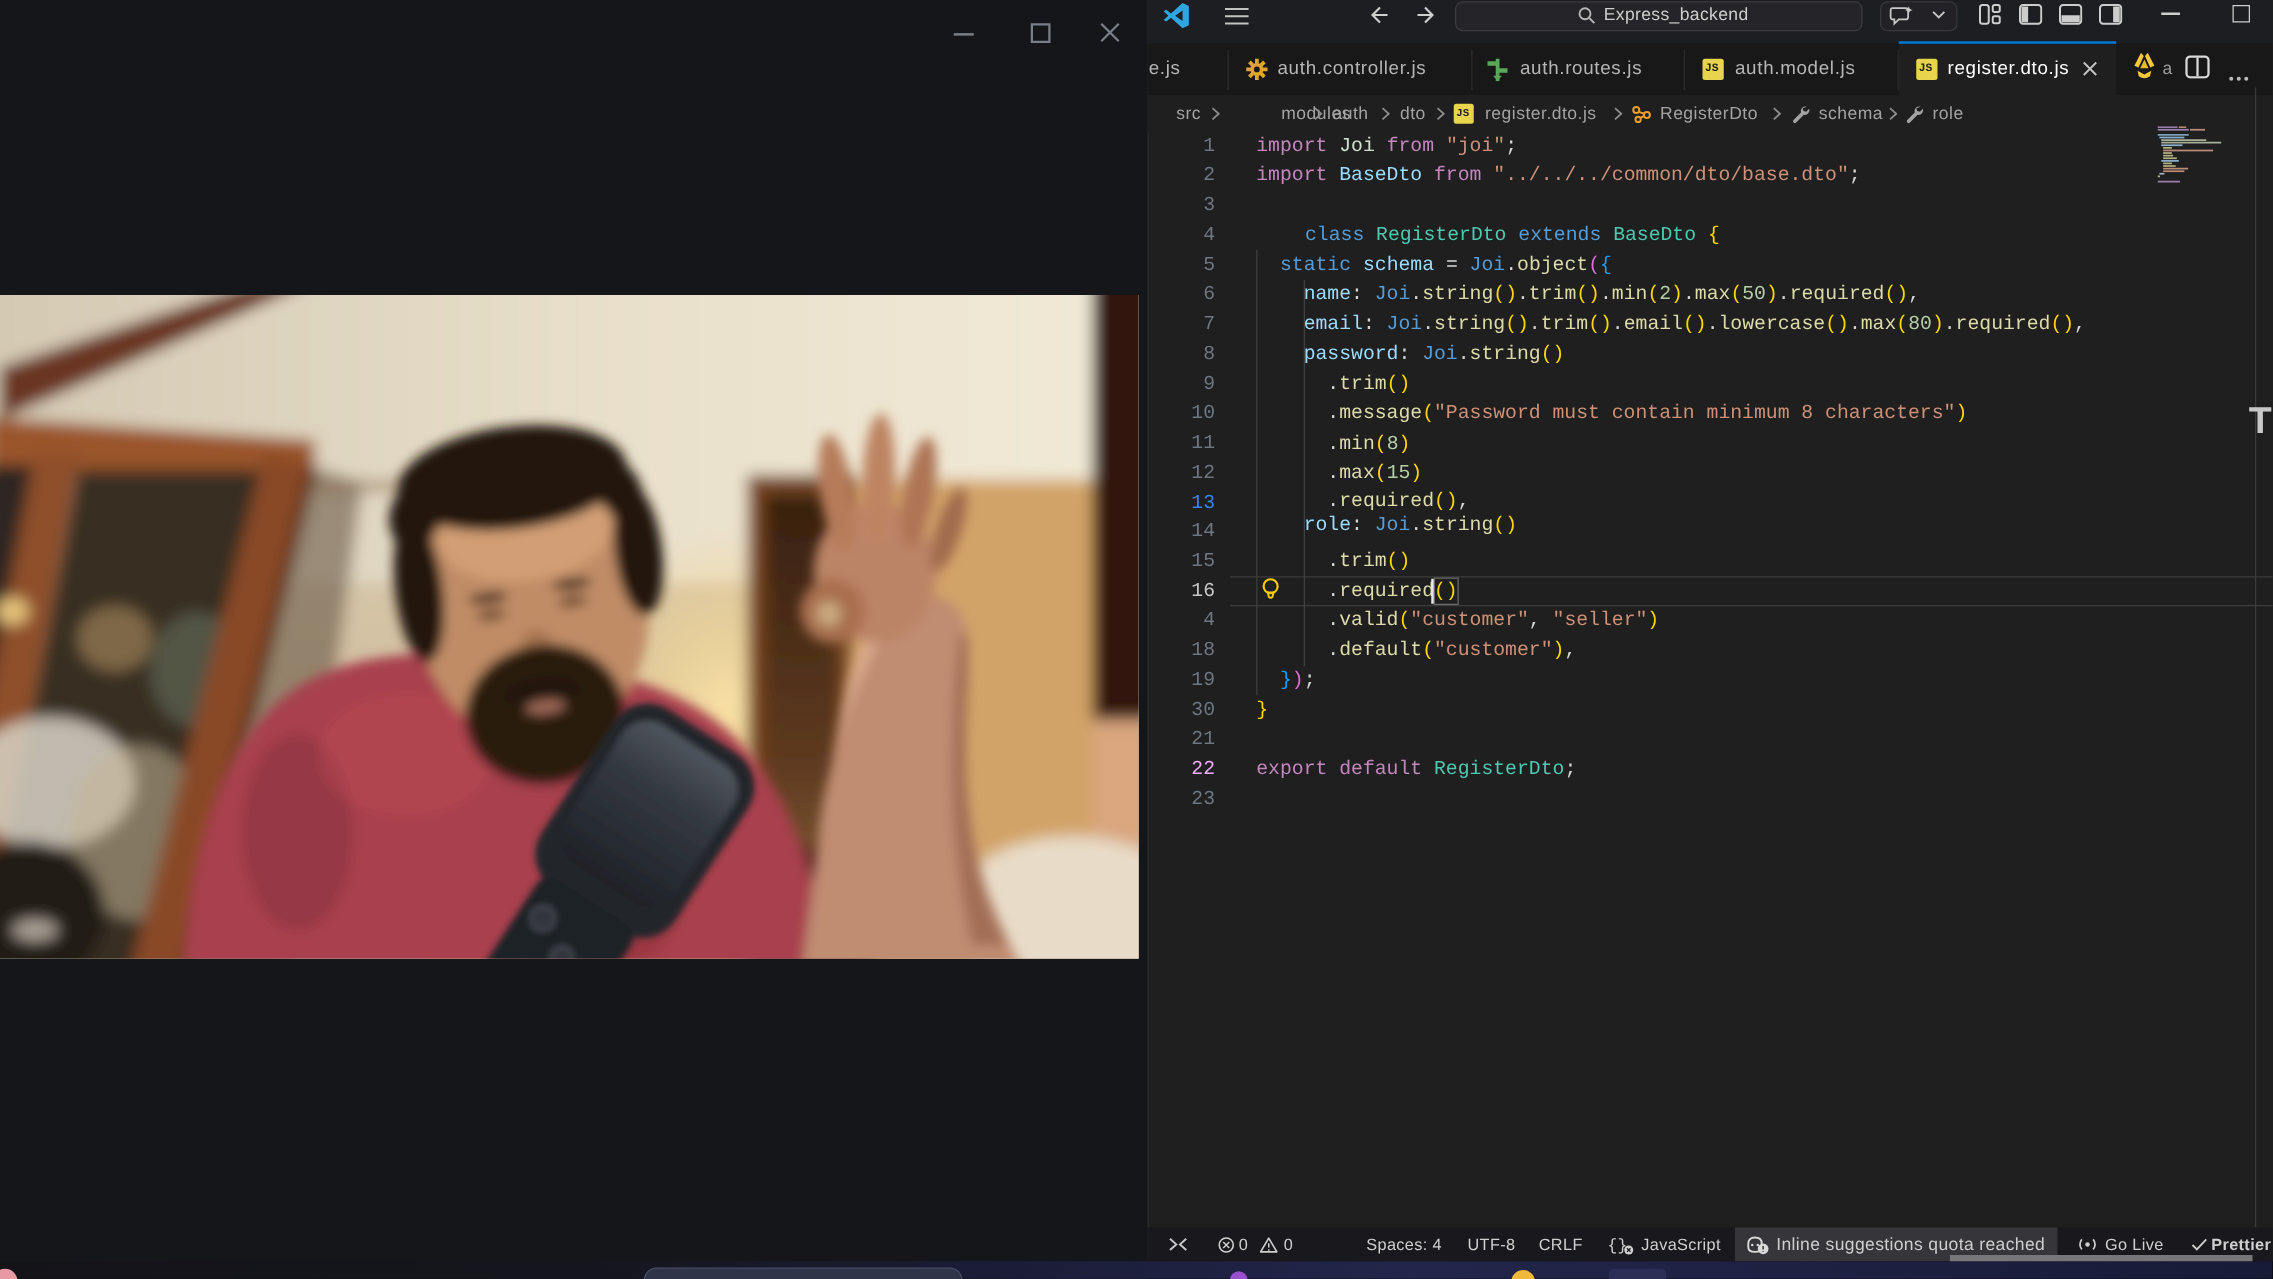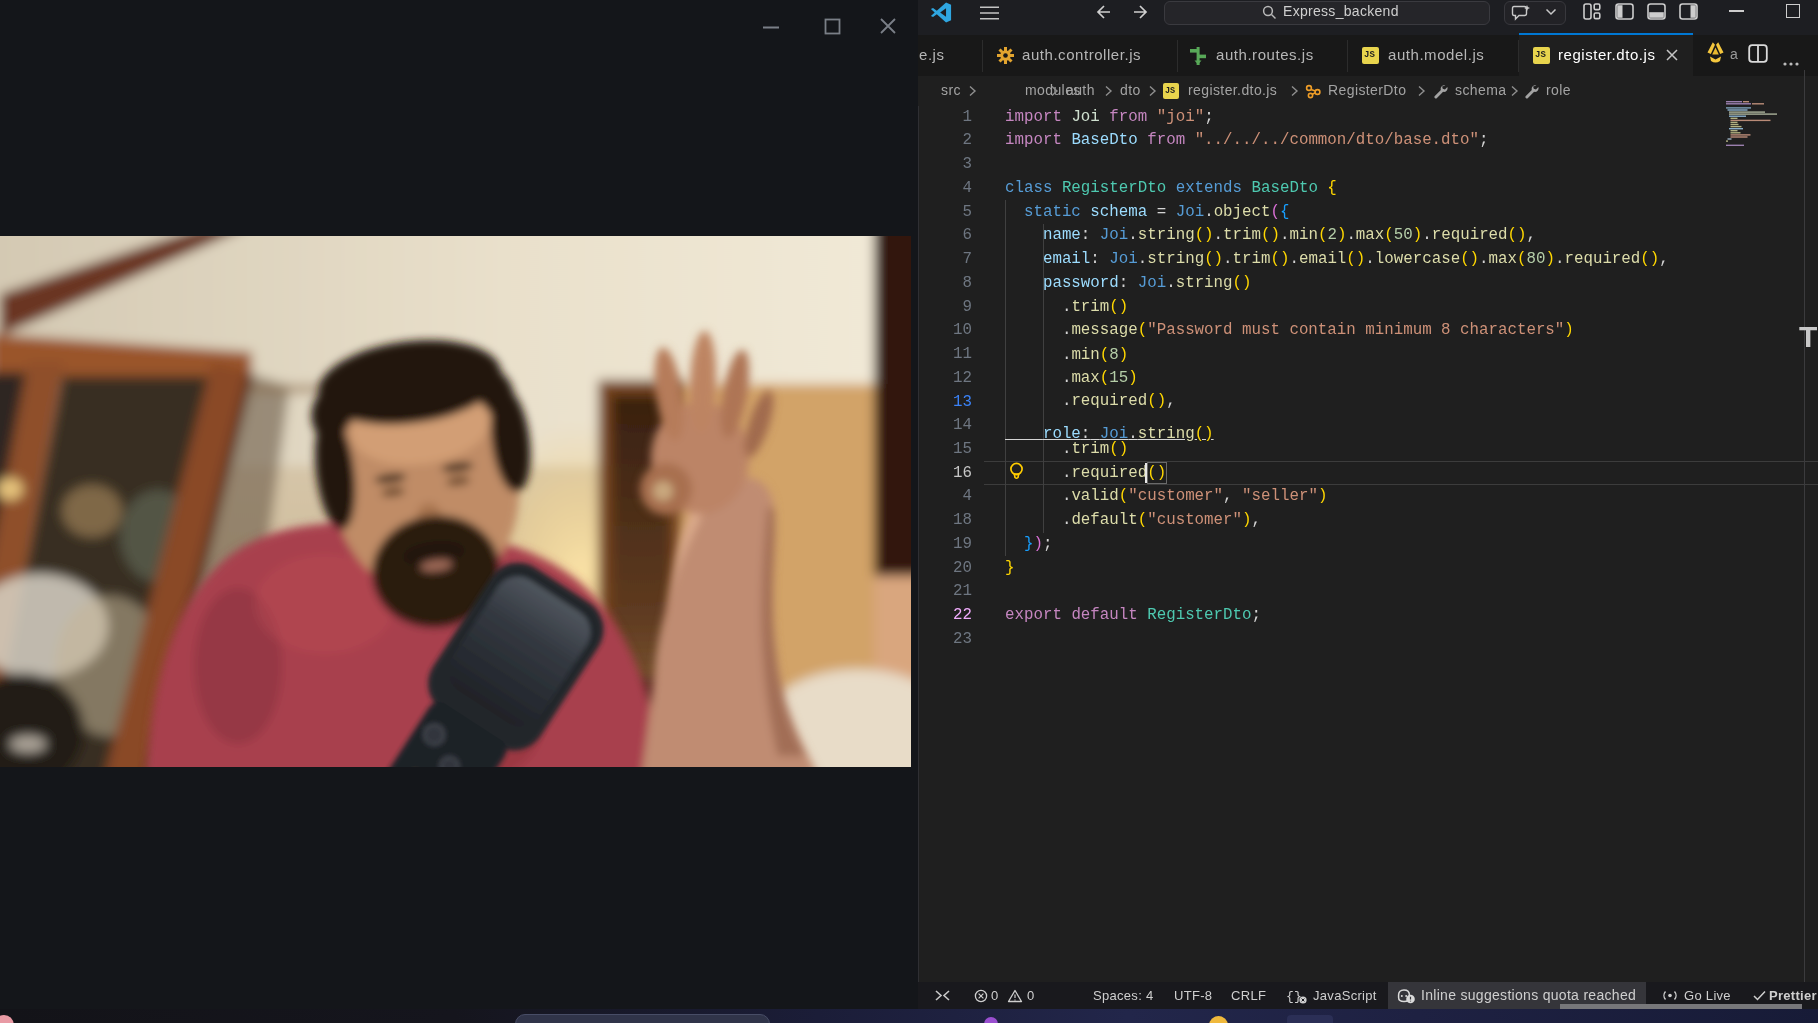--- a/index.html
+++ b/index.html
@@ -325,38 +325,38 @@
 <div class="num" style="top:319.3px;color:#6e7681;">10</div>
 <div class="num" style="top:343.0px;color:#6e7681;">11</div>
 <div class="num" style="top:366.7px;color:#6e7681;">12</div>
 <div class="num" style="top:390.5px;color:#3b82f6;">13</div>
 <div class="num" style="top:414.2px;color:#6e7681;">14</div>
 <div class="num" style="top:438.0px;color:#6e7681;">15</div>
 <div class="num" style="top:461.7px;color:#c6c6c6;">16</div>
 <div class="num" style="top:485.4px;color:#6e7681;">4</div>
 <div class="num" style="top:509.2px;color:#6e7681;">18</div>
 <div class="num" style="top:532.9px;color:#6e7681;">19</div>
-<div class="num" style="top:556.7px;color:#6e7681;">20</div>
+<div class="num" style="top:556.7px;color:#6e7681;">30</div>
 <div class="num" style="top:580.4px;color:#6e7681;">21</div>
 <div class="num" style="top:604.1px;color:#f0abfc;">22</div>
 <div class="num" style="top:627.9px;color:#6e7681;">23</div>
 
 <div class="cl" style="top:105.6px;"><span class="k1">import</span> <span class="gn">Joi</span> <span class="k1">from</span> <span class="st">"joi"</span><span class="wh">;</span></div>
 <div class="cl" style="top:129.3px;"><span class="k1">import</span> <span class="pb">BaseDto</span> <span class="k1">from</span> <span class="st">"../../../common/dto/base.dto"</span><span class="wh">;</span></div>
-<div class="cl" style="top:176.8px;"><span class="k2">class</span> <span class="te">RegisterDto</span> <span class="k2">extends</span> <span class="te">BaseDto</span> <span class="bg1">{</span></div>
+<div class="cl" style="top:176.8px;margin-left:39px;"><span class="k2">class</span> <span class="te">RegisterDto</span> <span class="k2">extends</span> <span class="te">BaseDto</span> <span class="bg1">{</span></div>
 <div class="cl" style="top:200.5px;text-align:right;">  <span class="k2">static</span> <span class="pb">schema</span> <span class="wh">=</span> <span class="jb">Joi</span><span class="wh">.</span><span class="fn">object</span><span class="bg2">(</span><span class="bg3">{</span></div>
 <div class="cl" style="top:224.3px;">    <span class="pb">name</span><span class="wh">:</span> <span class="jb">Joi</span><span class="wh">.</span><span class="fn">string</span><span class="bg1">()</span><span class="wh">.</span><span class="fn">trim</span><span class="bg1">()</span><span class="wh">.</span><span class="fn">min</span><span class="bg1">(</span><span class="nu">2</span><span class="bg1">)</span><span class="wh">.</span><span class="fn">max</span><span class="bg1">(</span><span class="nu">50</span><span class="bg1">)</span><span class="wh">.</span><span class="fn">required</span><span class="bg1">()</span><span class="wh">,</span></div>
 <div class="cl" style="top:248px;">    <span class="pb">email</span><span class="wh">:</span> <span class="jb">Joi</span><span class="wh">.</span><span class="fn">string</span><span class="bg1">()</span><span class="wh">.</span><span class="fn">trim</span><span class="bg1">()</span><span class="wh">.</span><span class="fn">email</span><span class="bg1">()</span><span class="wh">.</span><span class="fn">lowercase</span><span class="bg1">()</span><span class="wh">.</span><span class="fn">max</span><span class="bg1">(</span><span class="nu">80</span><span class="bg1">)</span><span class="wh">.</span><span class="fn">required</span><span class="bg1">()</span><span class="wh">,</span></div>
 <div class="cl" style="top:271.7px;">    <span class="pb">password</span><span class="wh">:</span> <span class="jb">Joi</span><span class="wh">.</span><span class="fn">string</span><span class="bg1">()</span></div>
 <div class="cl" style="top:295.5px;">      <span class="wh">.</span><span class="fn">trim</span><span class="bg1">()</span></div>
 <div class="cl" style="top:319.2px;">      <span class="wh">.</span><span class="fn">message</span><span class="bg1">(</span><span class="st">"Password must contain minimum 8 characters"</span><span class="bg1">)</span></div>
 <div class="cl" style="top:344px;">      <span class="wh">.</span><span class="fn">min</span><span class="bg1">(</span><span class="nu">8</span><span class="bg1">)</span></div>
 <div class="cl" style="top:366.7px;">      <span class="wh">.</span><span class="fn">max</span><span class="bg1">(</span><span class="nu">15</span><span class="bg1">)</span></div>
 <div class="cl" style="top:390.4px;">      <span class="wh">.</span><span class="fn">required</span><span class="bg1">()</span><span class="wh">,</span></div>
-<div class="cl" style="top:423px;text-decoration:underline;">    <span class="pb">role</span><span class="wh">:</span> <span class="jb">Joi</span><span class="wh">.</span><span class="fn">string</span><span class="bg1">()</span></div>
+<div class="cl" style="top:409px;">    <span class="pb">role</span><span class="wh">:</span> <span class="jb">Joi</span><span class="wh">.</span><span class="fn">string</span><span class="bg1">()</span></div>
 <div class="cl" style="top:437.9px;">      <span class="wh">.</span><span class="fn">trim</span><span class="bg1">()</span></div>
 <div class="cl" style="top:461.6px;">      <span class="wh">.</span><span class="fn">required</span><span class="bg1">()</span></div>
 <div class="cl" style="top:485.3px;">      <span class="wh">.</span><span class="fn">valid</span><span class="bg1">(</span><span class="st">"customer"</span><span class="wh">,</span> <span class="st">"seller"</span><span class="bg1">)</span></div>
 <div class="cl" style="top:509.1px;">      <span class="wh">.</span><span class="fn">default</span><span class="bg1">(</span><span class="st">"customer"</span><span class="bg1">)</span><span class="wh">,</span></div>
 <div class="cl" style="top:532.8px;">  <span class="bg3">}</span><span class="bg2">)</span><span class="wh">;</span></div>
 <div class="cl" style="top:556.5px;"><span class="bg1">}</span></div>
 <div class="cl" style="top:604px;"><span class="k1">export</span> <span class="k1">default</span> <span class="te">RegisterDto</span><span class="wh">;</span></div>
 
 <div class="abs" style="left:1146.5px;top:461.6px;width:20px;height:22.5px;border:1px solid #6a6a6a;box-sizing:border-box;"></div>
 <div class="abs" style="left:1145px;top:462.6px;width:1.6px;height:20.5px;background:#e8e8e8;"></div>

